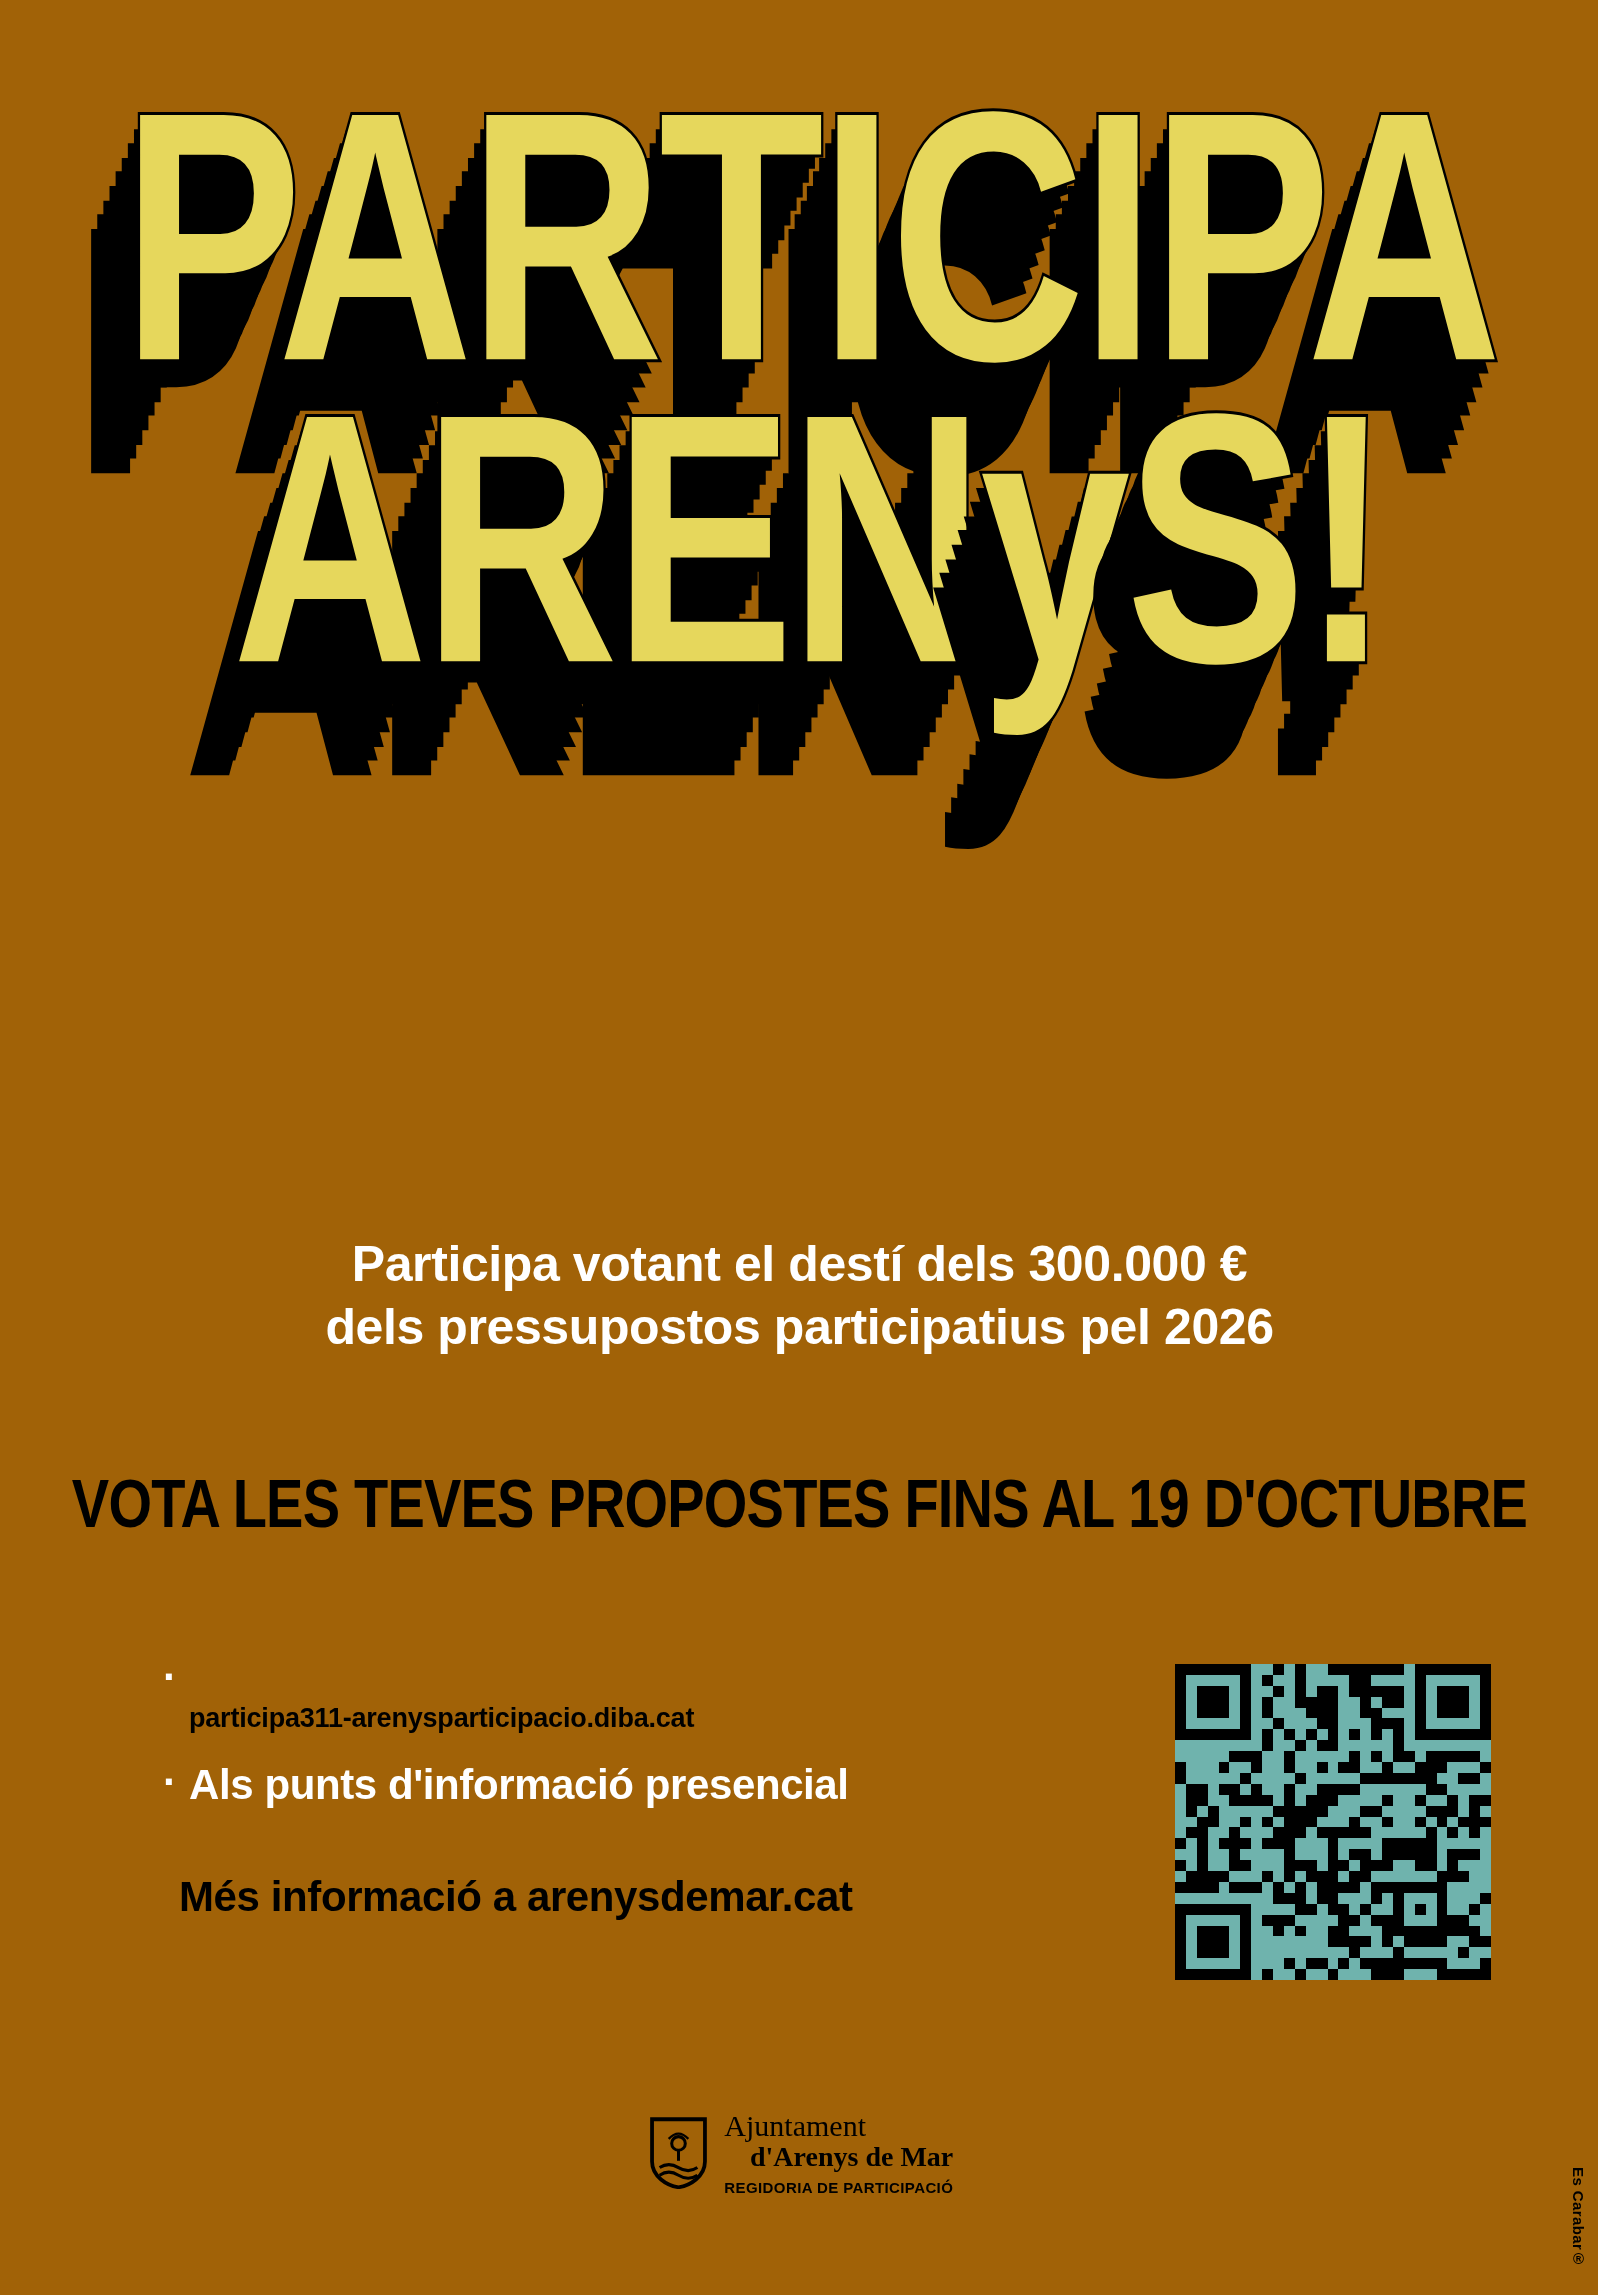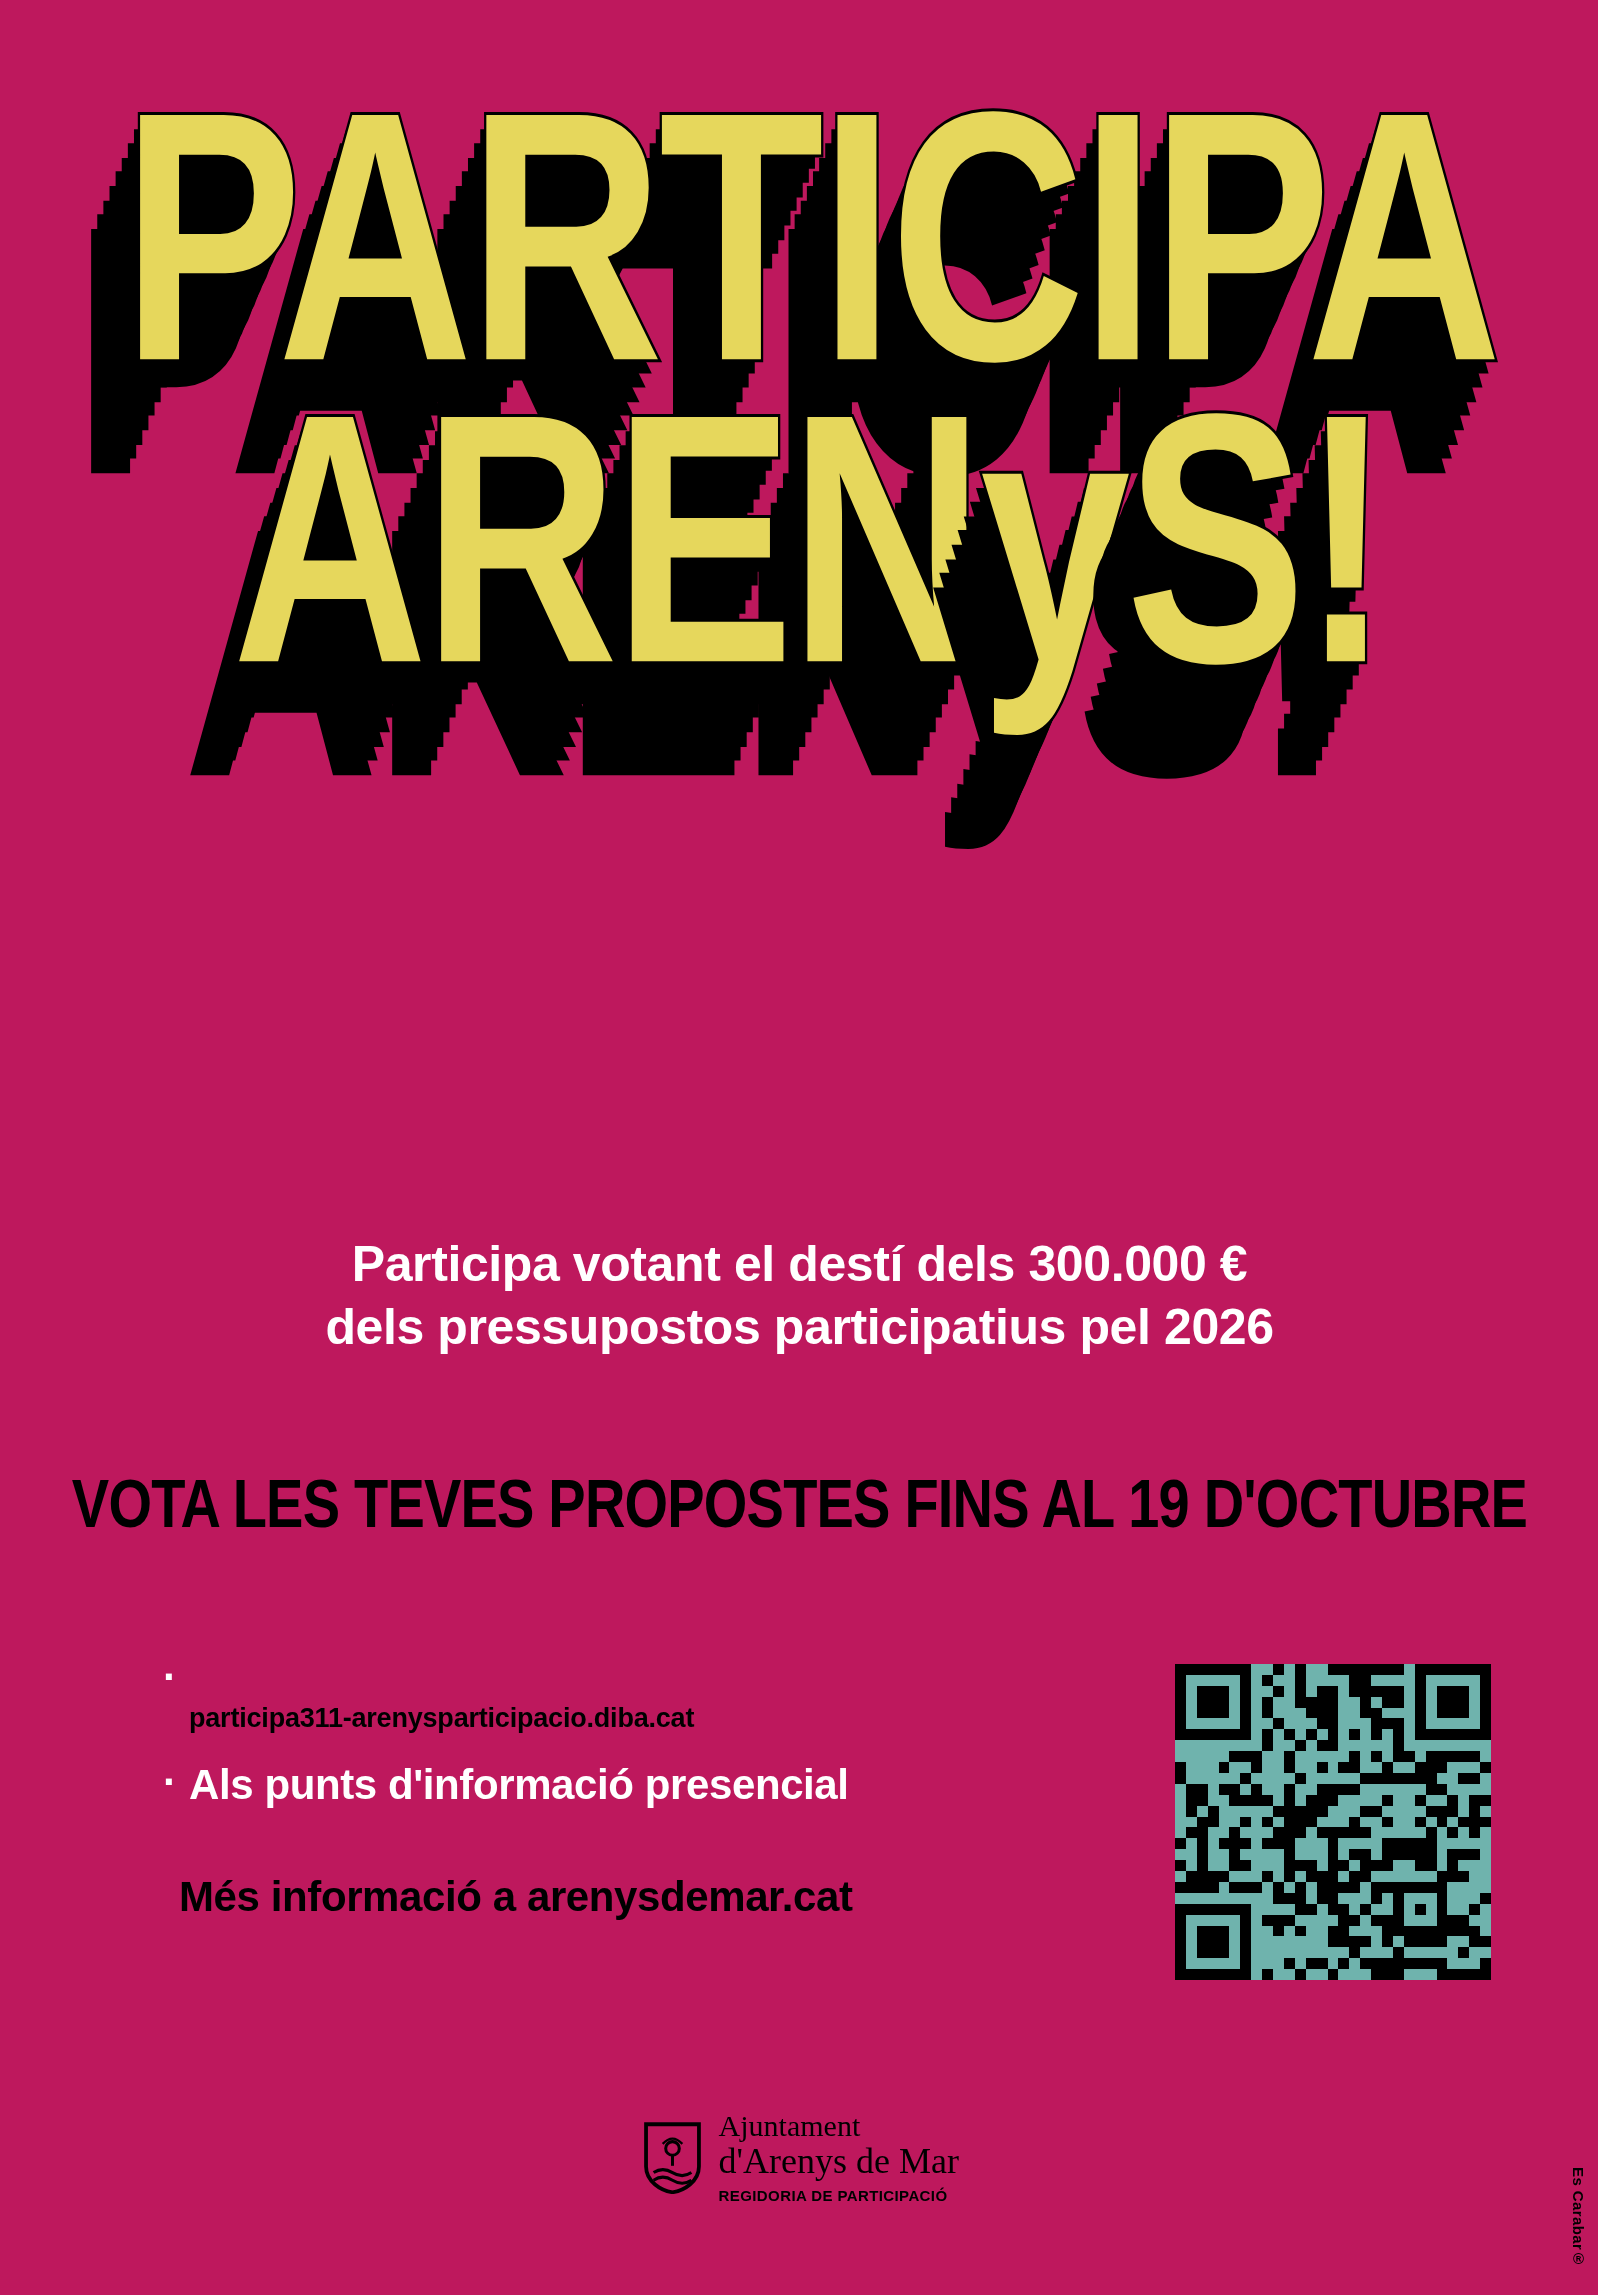--- a/index.html
+++ b/index.html
@@ -7,21 +7,21 @@
     padding: 0;
     background: #6fb3ad;
   }
   body {
     font-family: "Liberation Sans", sans-serif;
   }
   .poster {
     position: relative;
     width: 1599px;
     height: 2295px;
-    background: #be185d;
+    background: #a16207;
     overflow: hidden;
   }
 
   
   .headline-block {
     position: absolute;
     left: 0;
     top: 98px;
     width: 1599px;
     text-align: center;
@@ -173,23 +173,24 @@
   .crest svg { display: block; }
   .logo-text { color: #000; }
   .logo-text .l1 {
     font-family: Liberation Serif, serif;
     font-size: 30px;
     line-height: 1.08;
     font-weight: normal;
   }
   .logo-text .l2 {
     font-family: "Liberation Serif", serif;
-    font-size: 36px;
+    font-size: 28px;
     line-height: 1.08;
-    font-weight: normal;
+    font-weight: bold;
+    text-align: right;
   }
   .logo-text .l3 {
     font-size: 15px;
     font-weight: bold;
     letter-spacing: 0.4px;
     margin-top: 6px;
   }
   .logo-text .d1, .logo-text .d2 {
     font-size: 32px;
     font-weight: bold;

